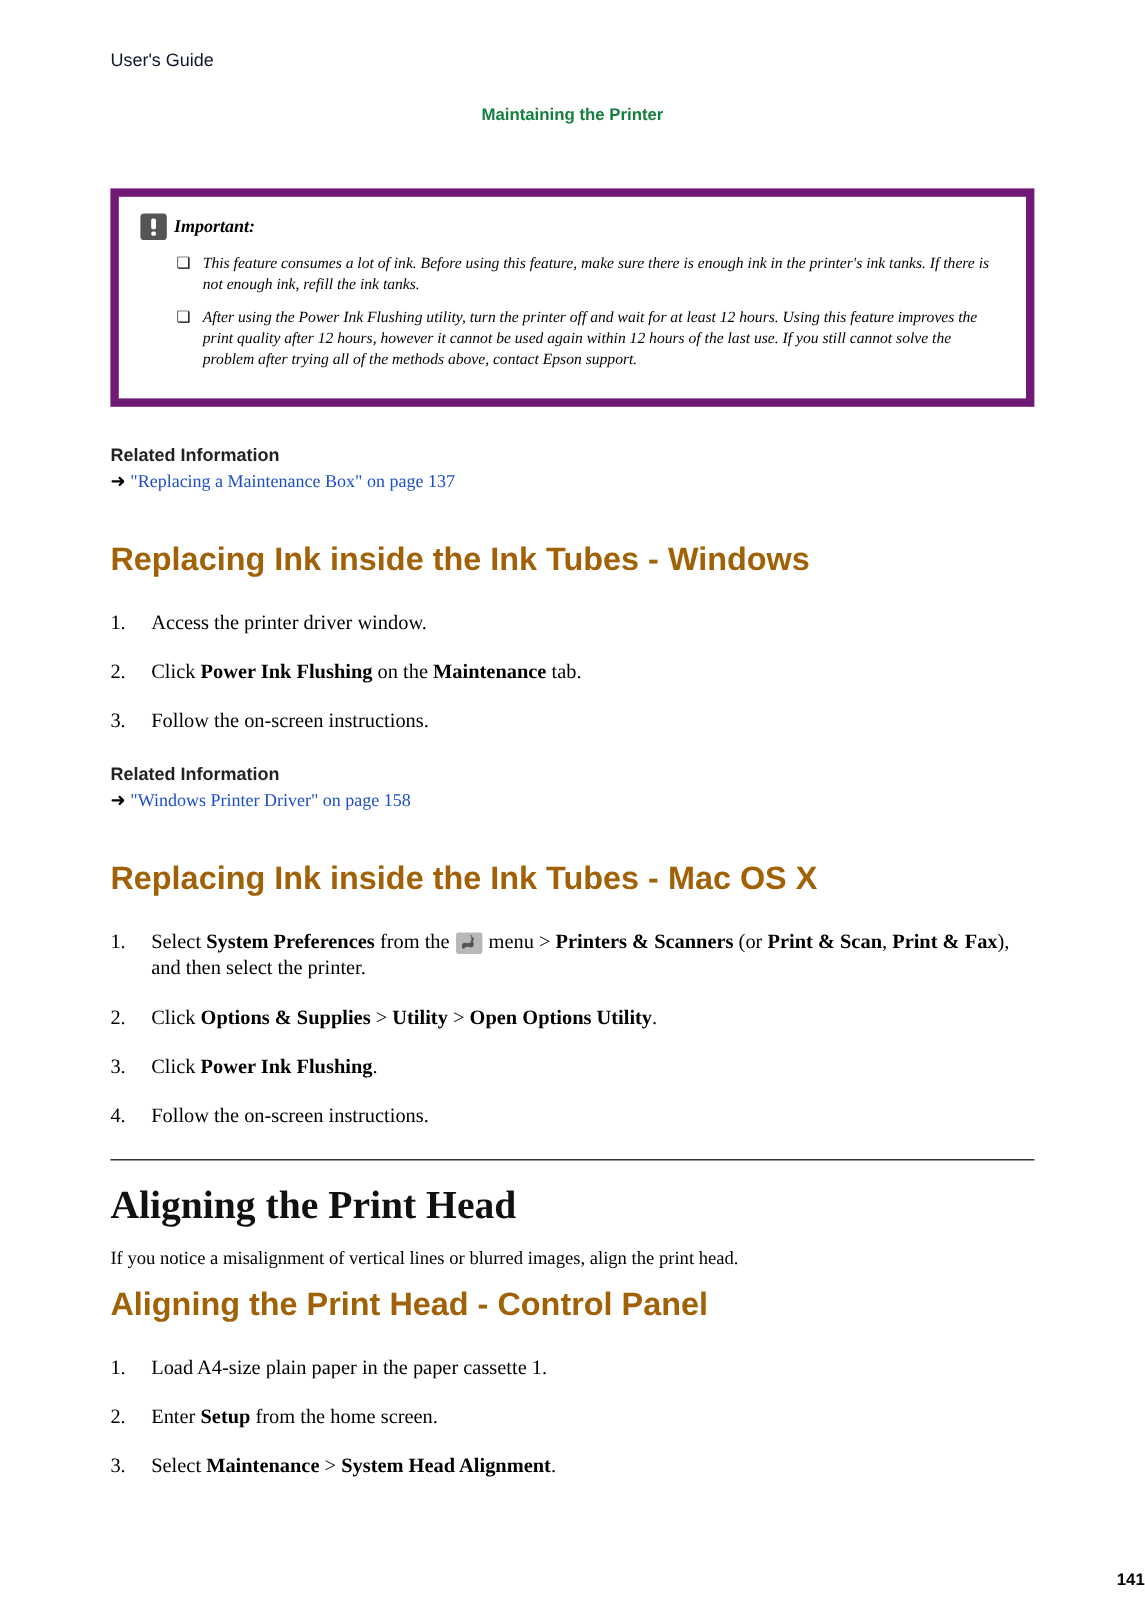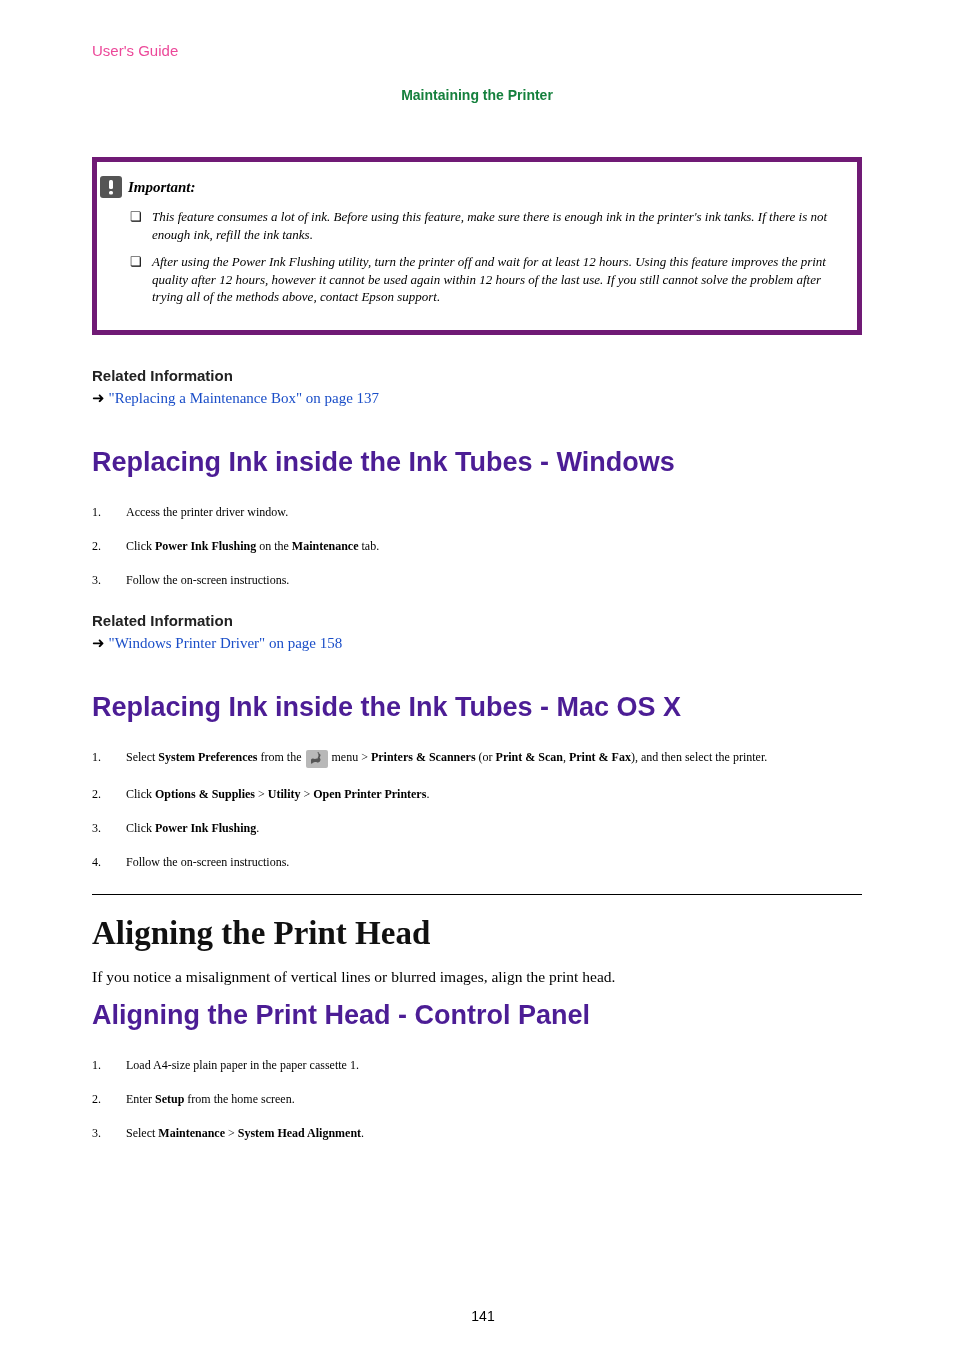--- a/index.html
+++ b/index.html
@@ -8,34 +8,34 @@
     width: 954px;
     height: 1350px;
     background: #fff;
     color: #000;
     position: relative;
     padding: 42px 92px 0 92px;
   }
   .header-top {
     font-family: "Segoe UI", Arial, sans-serif;
     font-size: 15px;
-    color: #ec4899;
+    color: #0f172a;
     margin-bottom: 28px;
   }
   .breadcrumb {
     font-family: "Segoe UI", Arial, sans-serif;
     font-weight: 700;
     font-size: 14px;
     text-align: center;
     margin-bottom: 54px;
     color: #15803d;
   }
   .important-box {
-    border: 5px solid #701a75;
-    padding: 14px 18px 14px 3px;
+    border: 7px solid #701a75;
+    padding: 14px 18px 14px 18px;
     margin-bottom: 32px;
   }
   .important-head {
     display: flex;
     align-items: center;
     gap: 6px;
     margin-bottom: 10px;
   }
   .important-icon {
     width: 22px;
@@ -93,41 +93,41 @@
     line-height: 1;
   }
   .blue-link {
     color: #1a4ec8;
     font-size: 15px;
   }
   h2.section {
     font-family: "Segoe UI", Arial, sans-serif;
     font-weight: 700;
     font-size: 27px;
-    color: #4c1d95;
+    color: #a16207;
     margin-bottom: 26px;
   }
   h1.topic {
     font-family: Liberation Serif, serif;
     font-weight: 700;
     font-size: 33px;
     color: #111;
     margin-bottom: 16px;
     padding-top: 20px;
     border-top: 1.5px solid #000;
   }
   ol.steps {
     list-style: none;
     counter-reset: step;
     margin-bottom: 24px;
   }
   ol.steps > li {
     counter-increment: step;
     position: relative;
-    font-size: 12px;
+    font-size: 17px;
     line-height: 1.35;
     padding-left: 34px;
     margin-bottom: 18px;
   }
   ol.steps > li::before {
     content: counter(step) ".";
     position: absolute;
     left: 0;
     top: 0;
   }
@@ -151,23 +151,23 @@
     position: absolute;
     left: 5px; top: 2px;
     width: 12px; height: 14px;
     background: #555;
     clip-path: path("M7 0c1 0 1.5 1 1 2 1 0 2 .6 2 2 0 .8-.8 1.2-.8 2 0 .8.8 1.2.8 2 0 2-1.4 3-2.6 3-1 0-1.2-.6-2.4-.6s-1.4.6-2.4.6C1.4 13 0 12 0 10c0-1.6.8-3 2.4-3 .8 0 1.4.4 2 .4.6 0 1.2-.4 2-.4.2 0 .4 0 .6.1C7.2 6 8 5 8 4 8 2.5 7 2 7 0z");
   }
   .page-num {
     position: absolute;
     bottom: 26px;
     left: 12px; right: 0;
-    text-align: center;
-    font-family: "Segoe UI", Arial, sans-serif;
-    font-weight: 400;
+    text-align: right;
+    font-family: "Segoe UI", Arial, sans-serif;
+    font-weight: 700;
     font-size: 14px;
   }
 </style>
 </head>
 <body>
 
 <div class="header-top">User's Guide</div>
 <div class="breadcrumb">Maintaining the Printer</div>
 
 <div class="important-box">
@@ -206,21 +206,21 @@
   <span class="arrow-icon">➜</span>
   <span class="blue-link">"Windows Printer Driver" on page 158</span>
 </div>
 
 <h2 class="section">Replacing Ink inside the Ink Tubes - Mac OS X</h2>
 <ol class="steps">
   <li>
     <span>Select </span><span class="b">System Preferences</span><span> from the </span><span class="apple-icon"></span><span> menu &gt; </span><span class="b">Printers &amp; Scanners</span><span> (or </span><span class="b">Print &amp; Scan</span><span>, </span><span class="b">Print &amp; Fax</span><span>), and then select the printer.</span>
   </li>
   <li>
-    <span>Click </span><span class="b">Options &amp; Supplies</span><span> &gt; </span><span class="b">Utility</span><span> &gt; </span><span class="b">Open Printer Printers</span><span>.</span>
+    <span>Click </span><span class="b">Options &amp; Supplies</span><span> &gt; </span><span class="b">Utility</span><span> &gt; </span><span class="b">Open Options Utility</span><span>.</span>
   </li>
   <li>
     <span>Click </span><span class="b">Power Ink Flushing</span><span>.</span>
   </li>
   <li>Follow the on-screen instructions.</li>
 </ol>
 
 <h1 class="topic">Aligning the Print Head</h1>
 <p class="body">If you notice a misalignment of vertical lines or blurred images, align the print head.</p>
 

